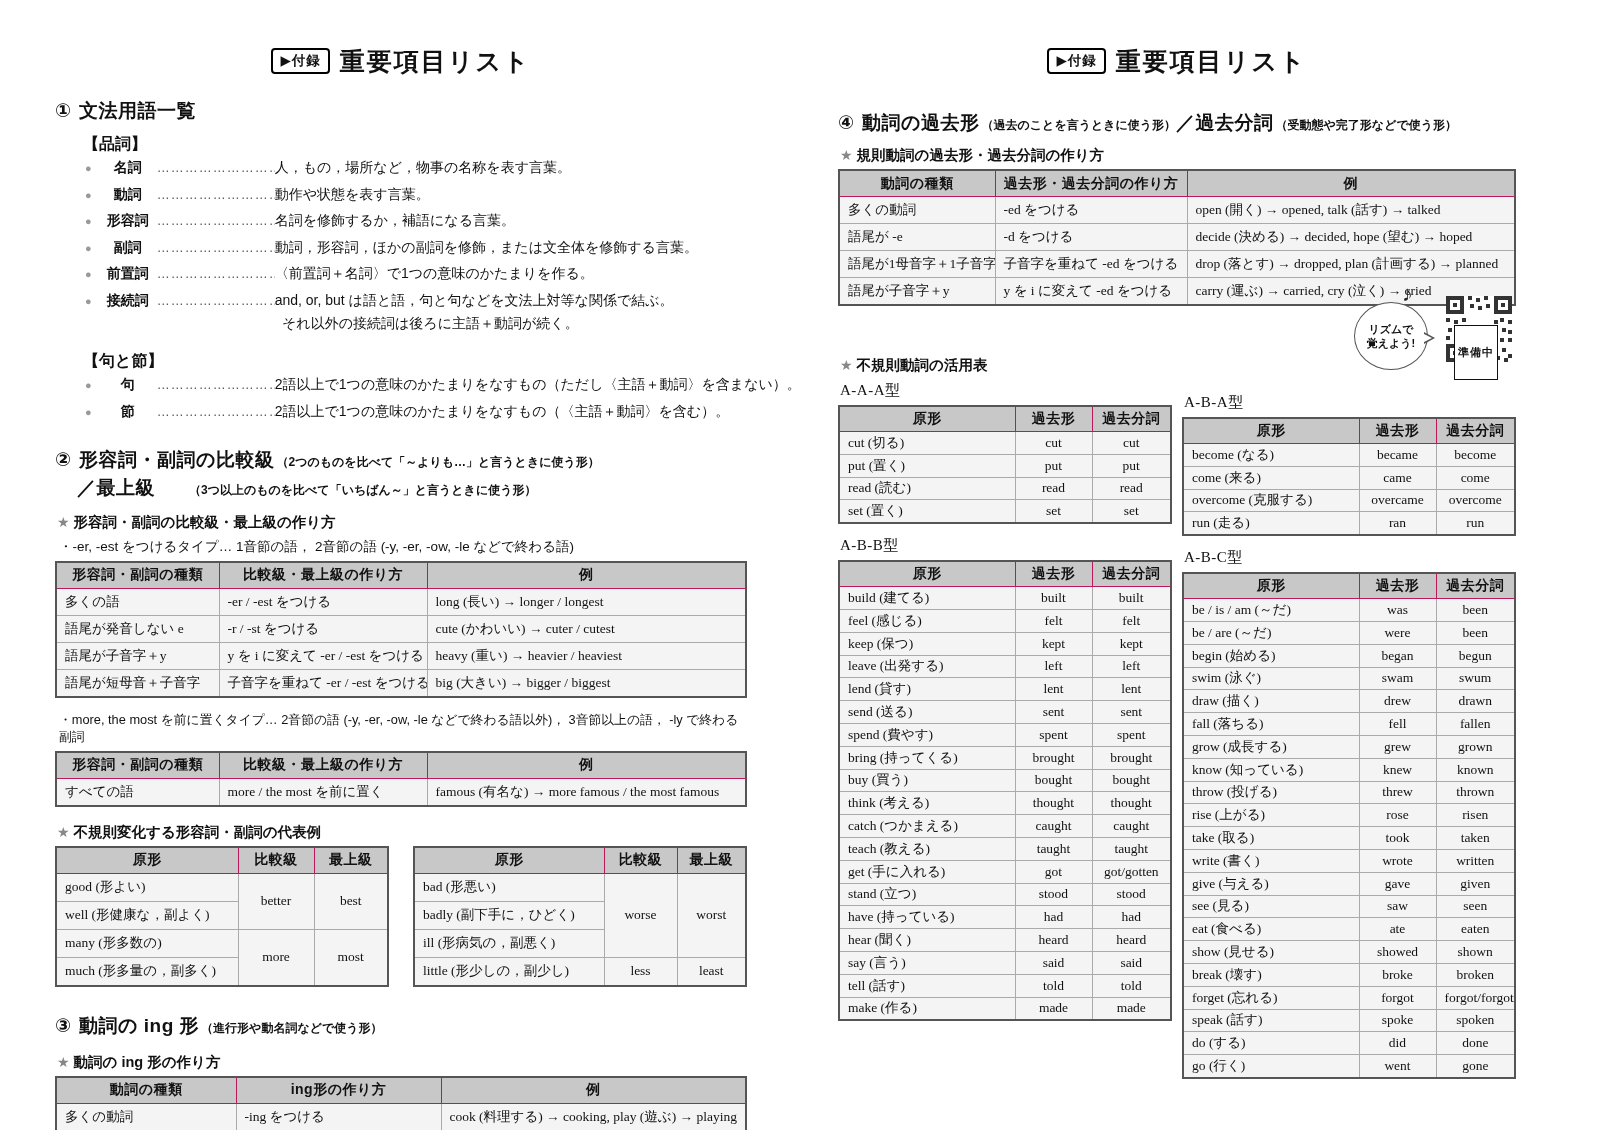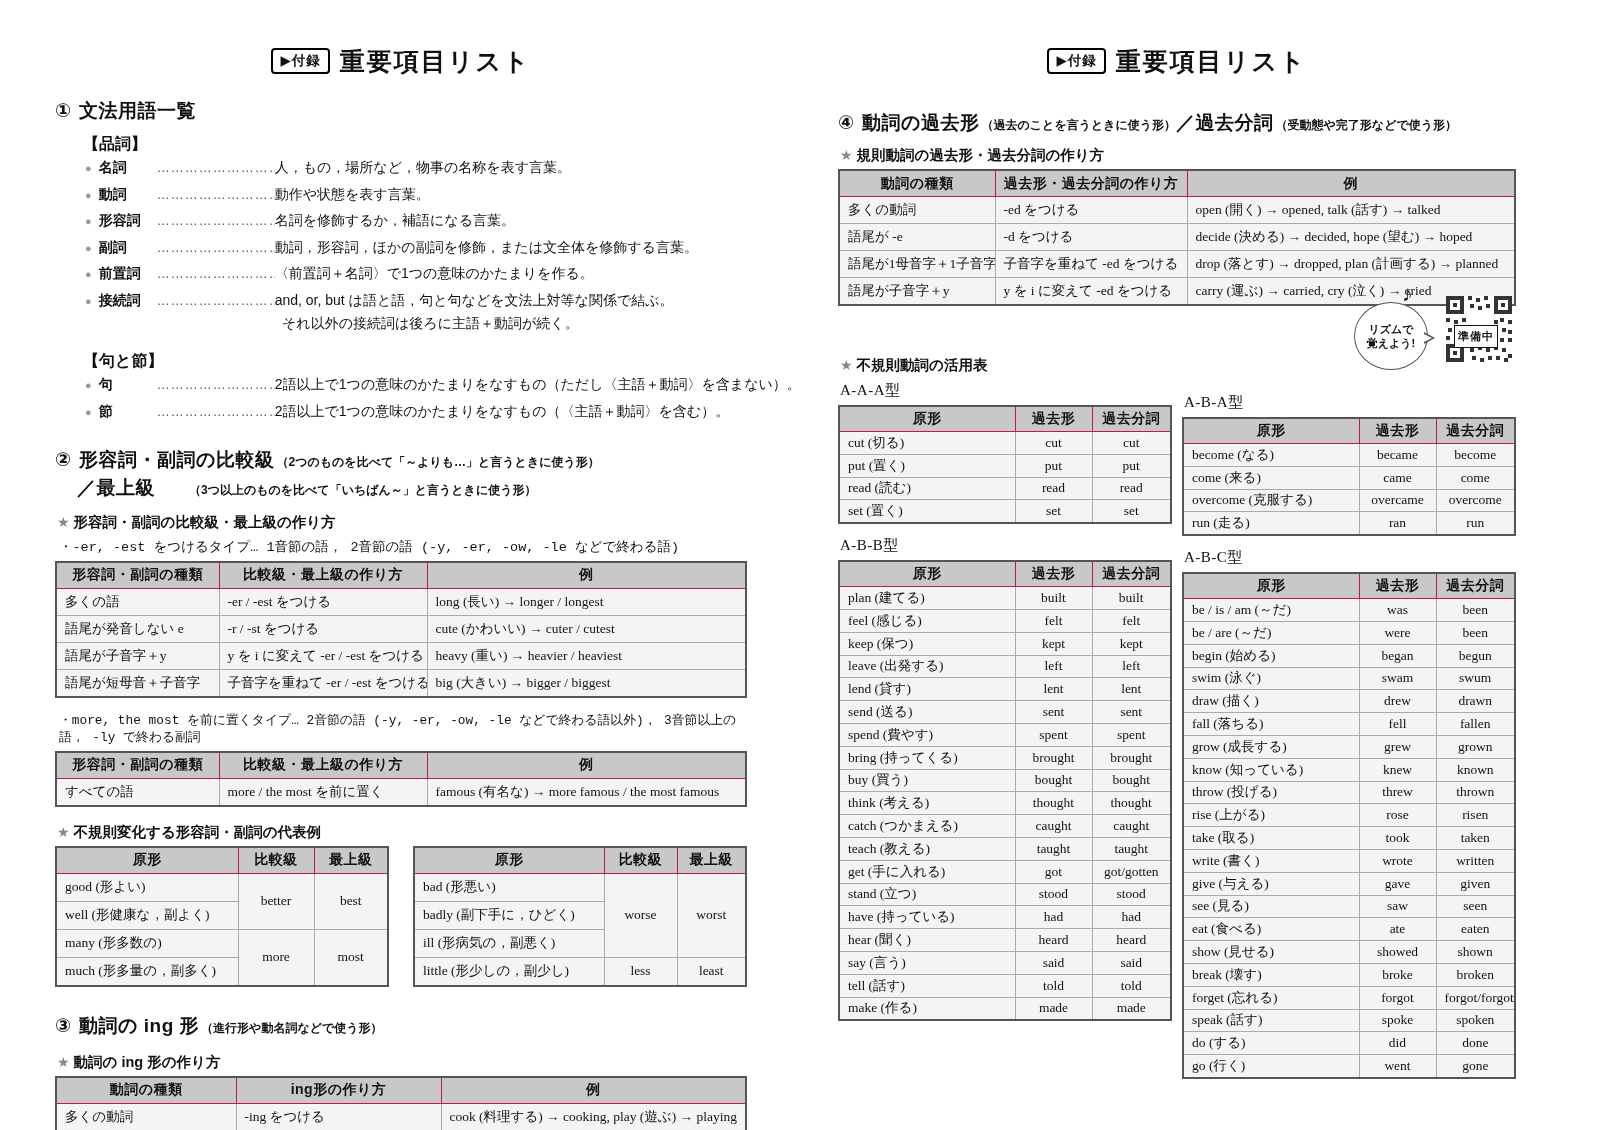--- a/index.html
+++ b/index.html
@@ -21,26 +21,26 @@
   .pg-title{font-size:25px;font-weight:bold;letter-spacing:2px;margin-left:10px;}
 
   
   .sec{display:flex;align-items:baseline;margin-top:0;}
   .sec .num{font-size:19px;font-weight:bold;margin-right:8px;}
   .sec .st{font-size:19px;font-weight:bold;letter-spacing:.5px;}
   .sec .note{font-size:12px;font-weight:bold;margin-left:2px;}
   .bracket-head{font-size:16px;font-weight:bold;margin:10px 0 4px 28px;}
   .star-line{display:flex;align-items:baseline;font-size:14.5px;font-weight:bold;margin:14px 0 4px 2px;}
   .star-line .star{color:#888;margin-right:4px;font-size:14px;}
-  .bullet-line{font-size:13.5px;margin:6px 0 5px 4px;font-family:Liberation Mono, monospace;}
+  .bullet-line{font-size:13.5px;margin:6px 0 5px 4px;font-family:Liberation Sans, sans-serif;}
 
   
   .term{display:flex;align-items:baseline;font-size:14px;margin:0 0 8.5px 30px;line-height:17px;}
   .term .dot{color:#999;font-size:11px;margin-right:7px;}
-  .term .t-label{width:58px;font-weight:bold;flex:none;}
+  .term .t-label{width:58px;font-weight:bold;flex:none;text-align:center;}
   .term .t-dots{width:118px;flex:none;overflow:hidden;white-space:nowrap;color:#555;letter-spacing:1px;font-size:13px;}
   .term .t-desc{flex:1;white-space:nowrap;}
   .term-cont{font-size:14px;margin:-3px 0 8px 227px;white-space:nowrap;}
 
   
   table.tbl{border-collapse:collapse;table-layout:fixed;width:100%;
     border:2px solid #555;background:#fff;}
   .tbl th{
     background:#c8c8c8;border:1px solid #be185d;font-size:14px;font-weight:bold;
     height:25px;padding:0 4px;text-align:center;letter-spacing:.5px;
@@ -74,21 +74,21 @@
     border-top:6px solid transparent;border-bottom:6px solid transparent;border-left:11px solid #555;
   }
   .bubble-tail:after{
     content:"";position:absolute;left:-11px;top:-4px;width:0;height:0;
     border-top:4px solid transparent;border-bottom:4px solid transparent;border-left:8px solid #fff;
   }
   .qr-wrap{position:absolute;right:0;top:6px;width:78px;height:78px;}
   .qr-wrap svg{display:block;}
   .qr-label{
     position:absolute;top:29px;left:8px;background:#fff;border:1.5px solid #111;
-    font-size:11px;font-weight:bold;padding:3px 3px;letter-spacing:1px;white-space:nowrap;
+    font-size:11px;font-weight:bold;padding:19px 3px;letter-spacing:1px;white-space:nowrap;
   }
 </style>
 </head>
 <body>
 
 <div class="page" id="pageL">
 
   <div class="pg-head">
     <span class="fu-badge">▶付録</span>
     <span class="pg-title">重要項目リスト</span>
@@ -522,21 +522,21 @@
           </colgroup>
         <thead>
             <tr>
               <th>原形</th>
               <th>過去形</th>
               <th>過去分詞</th>
             </tr>
           </thead>
         <tbody>
             <tr>
-              <td>plan (建てる)</td>
+              <td>build (建てる)</td>
               <td>built</td>
               <td>built</td>
             </tr>
             <tr>
               <td>feel (感じる)</td>
               <td>felt</td>
               <td>felt</td>
             </tr>
             <tr>
               <td>keep (保つ)</td>

